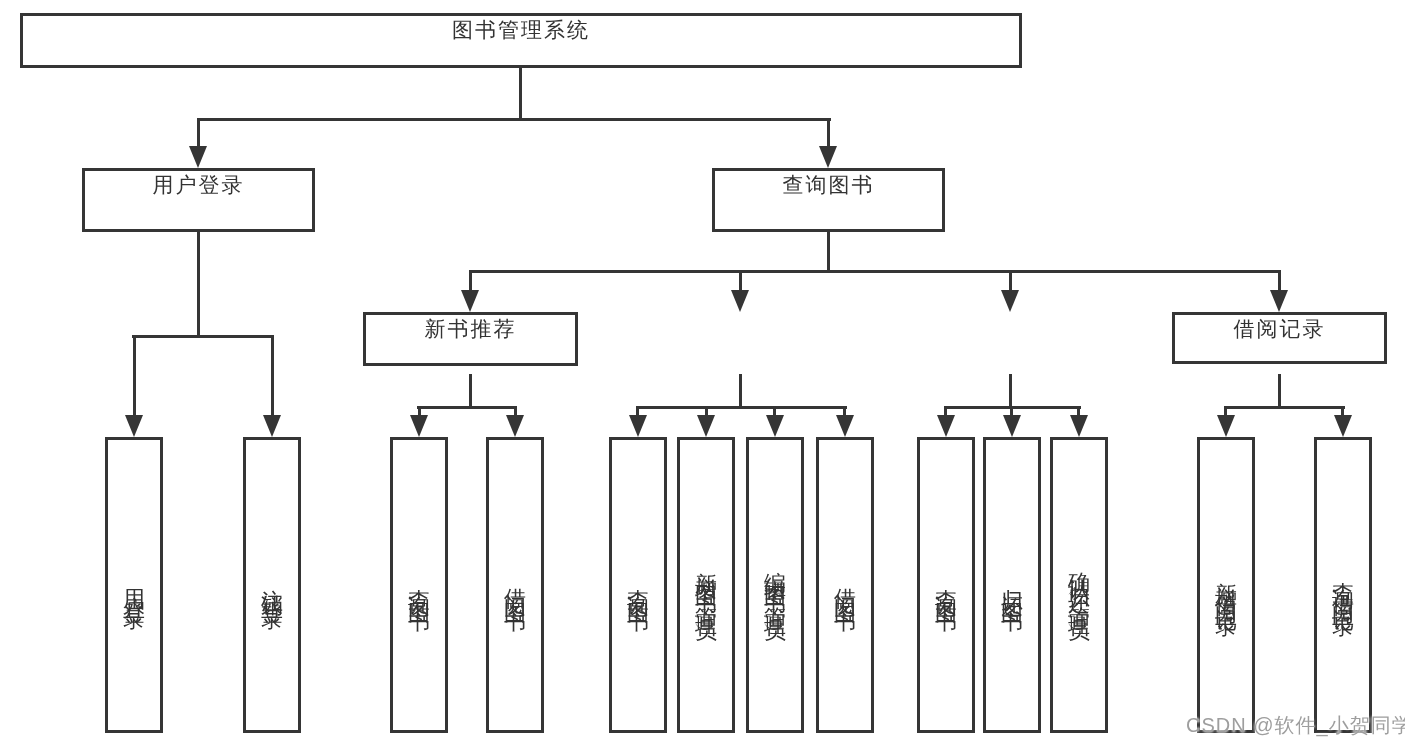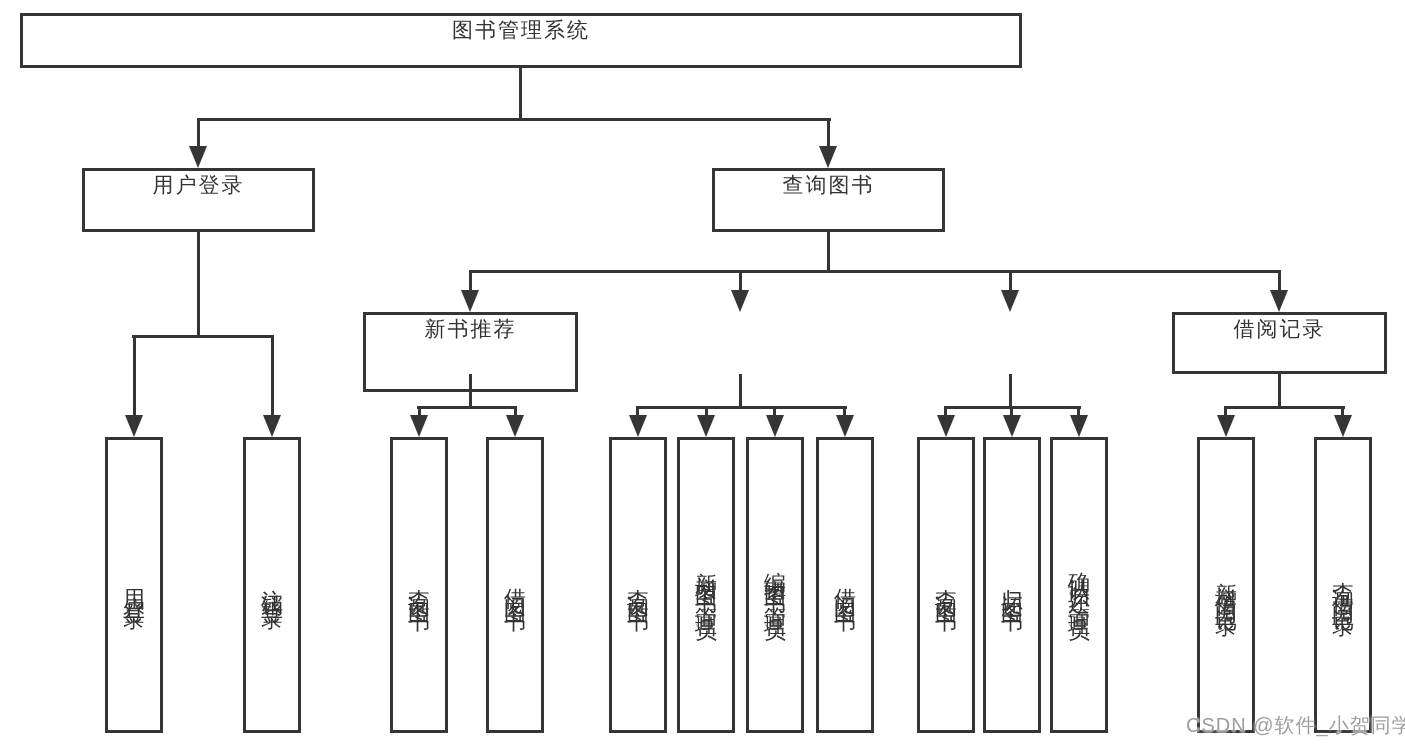--- a/index.html
+++ b/index.html
@@ -63,24 +63,24 @@
   <div class="hline" style="left:470px;top:270px;width:811px;"></div>
   <div class="vline" style="left:469px;top:270px;height:22px;"></div>
   <div class="ah" style="left:461px;top:290px;"></div>
   <div class="vline" style="left:739px;top:270px;height:22px;"></div>
   <div class="ah" style="left:731px;top:290px;"></div>
   <div class="vline" style="left:1009px;top:270px;height:22px;"></div>
   <div class="ah" style="left:1001px;top:290px;"></div>
   <div class="vline" style="left:1278px;top:270px;height:22px;"></div>
   <div class="ah" style="left:1270px;top:290px;"></div>
 
-  <div class="box" style="left:363px;top:312px;width:215px;height:80px;">
+  <div class="box" style="left:363px;top:312px;width:215px;height:54px;">
     <span class="hlabel">新书推荐</span>
   </div>
-  <div class="box" style="left:1172px;top:312px;width:215px;height:62px;">
+  <div class="box" style="left:1172px;top:312px;width:215px;height:52px;">
     <span class="hlabel">借阅记录</span>
   </div>
 
   <div class="vline" style="left:469px;top:374px;height:34px;"></div>
   <div class="hline" style="left:417px;top:406px;width:100px;"></div>
   <div class="vline" style="left:418px;top:406px;height:11px;"></div>
   <div class="ah" style="left:410px;top:415px;"></div>
   <div class="vline" style="left:514px;top:406px;height:11px;"></div>
   <div class="ah" style="left:506px;top:415px;"></div>
 

